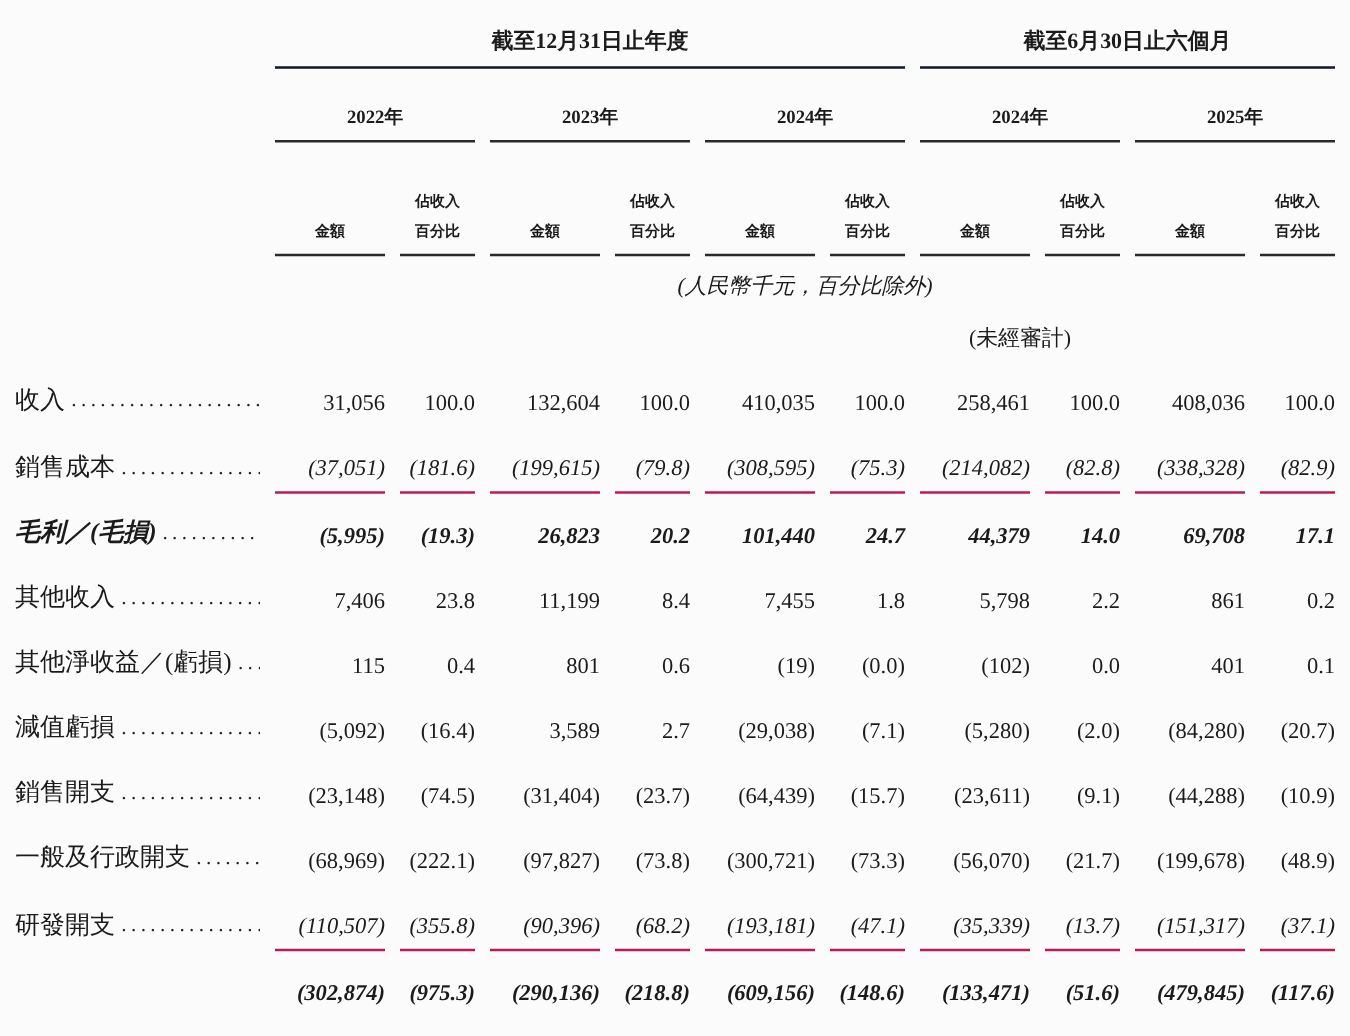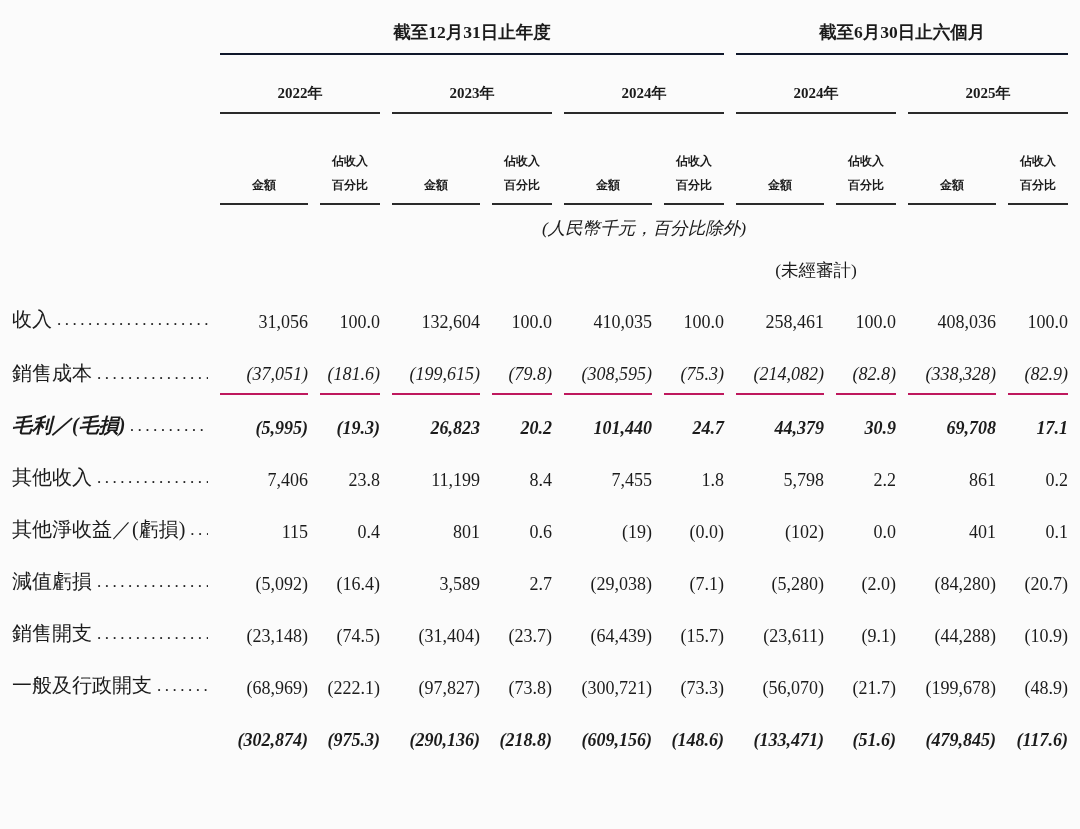--- a/index.html
+++ b/index.html
@@ -166,21 +166,21 @@
               <span class="dots"></span>
             </div>
           </td>
           <td class="amt">(5,995)</td>
           <td class="pct">(19.3)</td>
           <td class="amt">26,823</td>
           <td class="pct">20.2</td>
           <td class="amt">101,440</td>
           <td class="pct">24.7</td>
           <td class="amt">44,379</td>
-          <td class="pct">30.9</td>
+          <td class="pct">14.0</td>
           <td class="amt">69,708</td>
           <td class="pct">17.1</td>
         </tr>
         <tr>
           <td class="lbl">
             <div class="lblwrap">
               <span>其他收入</span>
               <span class="dots"></span>
             </div>
           </td>
@@ -259,20 +259,38 @@
           <td class="amt">(68,969)</td>
           <td class="pct">(222.1)</td>
           <td class="amt">(97,827)</td>
           <td class="pct">(73.8)</td>
           <td class="amt">(300,721)</td>
           <td class="pct">(73.3)</td>
           <td class="amt">(56,070)</td>
           <td class="pct">(21.7)</td>
           <td class="amt">(199,678)</td>
           <td class="pct">(48.9)</td>
+        </tr>
+        <tr class="u1">
+          <td class="lbl">
+            <div class="lblwrap">
+              <span>研發開支</span>
+              <span class="dots"></span>
+            </div>
+          </td>
+          <td class="amt">(110,507)</td>
+          <td class="pct">(355.8)</td>
+          <td class="amt">(90,396)</td>
+          <td class="pct">(68.2)</td>
+          <td class="amt">(193,181)</td>
+          <td class="pct">(47.1)</td>
+          <td class="amt">(35,339)</td>
+          <td class="pct">(13.7)</td>
+          <td class="amt">(151,317)</td>
+          <td class="pct">(37.1)</td>
         </tr>
         <tr class="bold">
           <td class="lbl"></td>
           <td class="amt">(302,874)</td>
           <td class="pct">(975.3)</td>
           <td class="amt">(290,136)</td>
           <td class="pct">(218.8)</td>
           <td class="amt">(609,156)</td>
           <td class="pct">(148.6)</td>
           <td class="amt">(133,471)</td>

